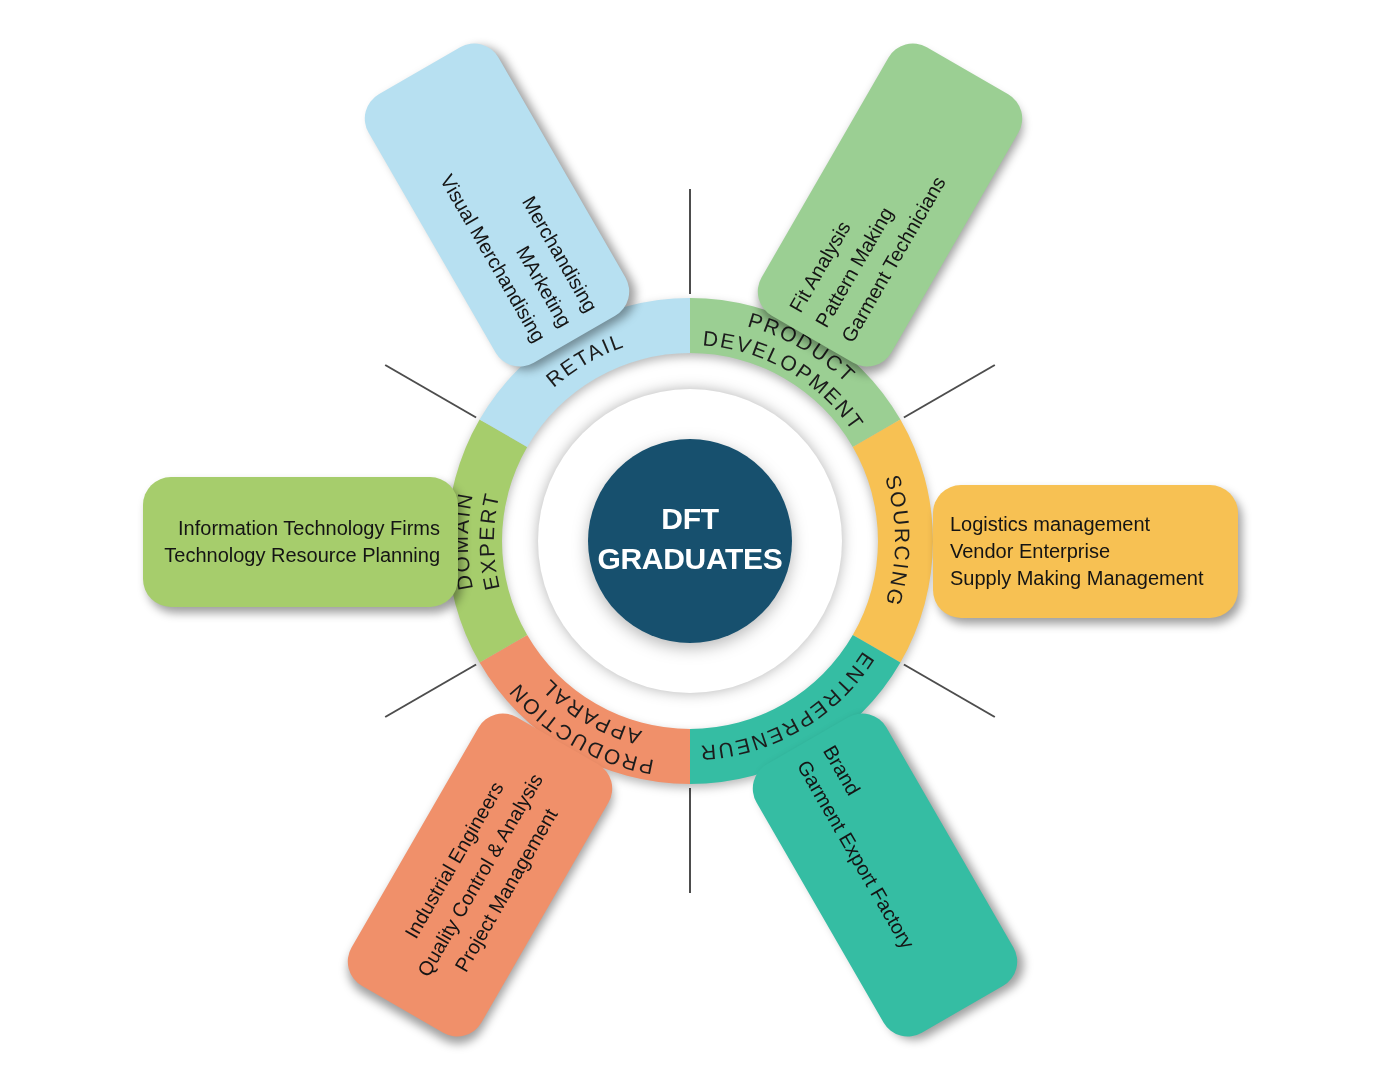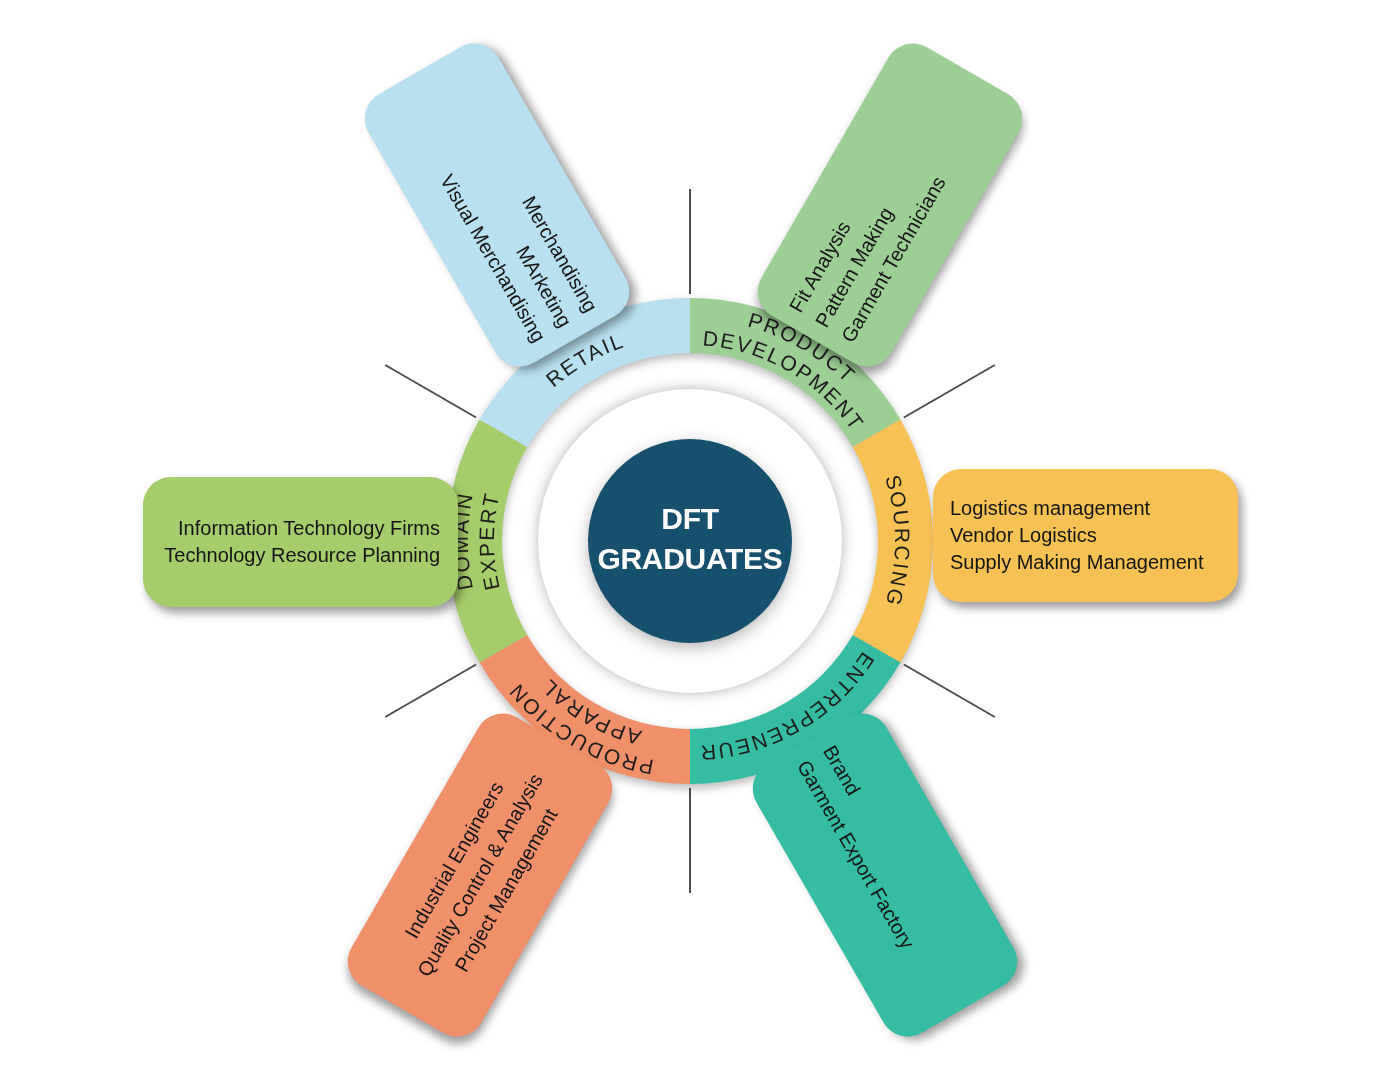--- a/index.html
+++ b/index.html
@@ -29,21 +29,21 @@
   }
   .callout.rot { width:150px; height:310px; }
   .rot-text {
     position:absolute; left:50%; top:50%; width:288px;
     font-size:20px; line-height:30px; white-space:nowrap;
   }
   .rot-cw  { transform: translate(-50%,-50%) rotate(90deg); }
   .rot-ccw { transform: translate(-50%,-50%) rotate(-90deg); }
 
   .callout.horiz { font-size:20px; line-height:27px; display:flex; flex-direction:column; justify-content:center; }
-  .co-sourcing      { left:933px; top:469px; width:305px; height:133px; background:#f7c153; padding-left:17px; box-sizing:border-box; text-align:left; }
+  .co-sourcing      { left:933px; top:485px; width:305px; height:133px; background:#f7c153; padding-left:17px; box-sizing:border-box; text-align:left; }
   .co-domain-expert { left:143px; top:477px; width:315px; height:130px; background:#a6cd6c; padding-right:18px; box-sizing:border-box; text-align:right; }
 
   .co-retail              { left:422px; top:50px;  background:#b7e0f1; transform:rotate(-30deg); }
   .co-product-development { left:815px; top:50px;  background:#9bcf93; transform:rotate(30deg); }
   .co-apparal-production  { left:405px; top:720px; background:#f0906a; transform:rotate(30deg); }
   .co-entrepreneur        { left:810px; top:720px; background:#35bda3; transform:rotate(-30deg); }
 
   .align-right  { text-align:right;  padding-right:10px; }
   .align-left   { text-align:left;   padding-left:10px; }
   .align-center { text-align:center; }
@@ -125,21 +125,21 @@
   <div class="callout rot co-product-development">
     <div class="rot-text rot-ccw align-left">
       <div>Fit Analysis</div>
       <div>Pattern Making</div>
       <div>Garment Technicians</div>
     </div>
   </div>
 
   <div class="callout horiz co-sourcing">
     <div>Logistics management</div>
-    <div>Vendor Logistics</div>
+    <div>Vendor Enterprise</div>
     <div>Supply Making Management</div>
   </div>
 
   <div class="callout rot co-entrepreneur">
     <div class="rot-text rot-cw align-left">
       <div>Brand</div>
       <div>Garment Export Factory</div>
     </div>
   </div>
 

